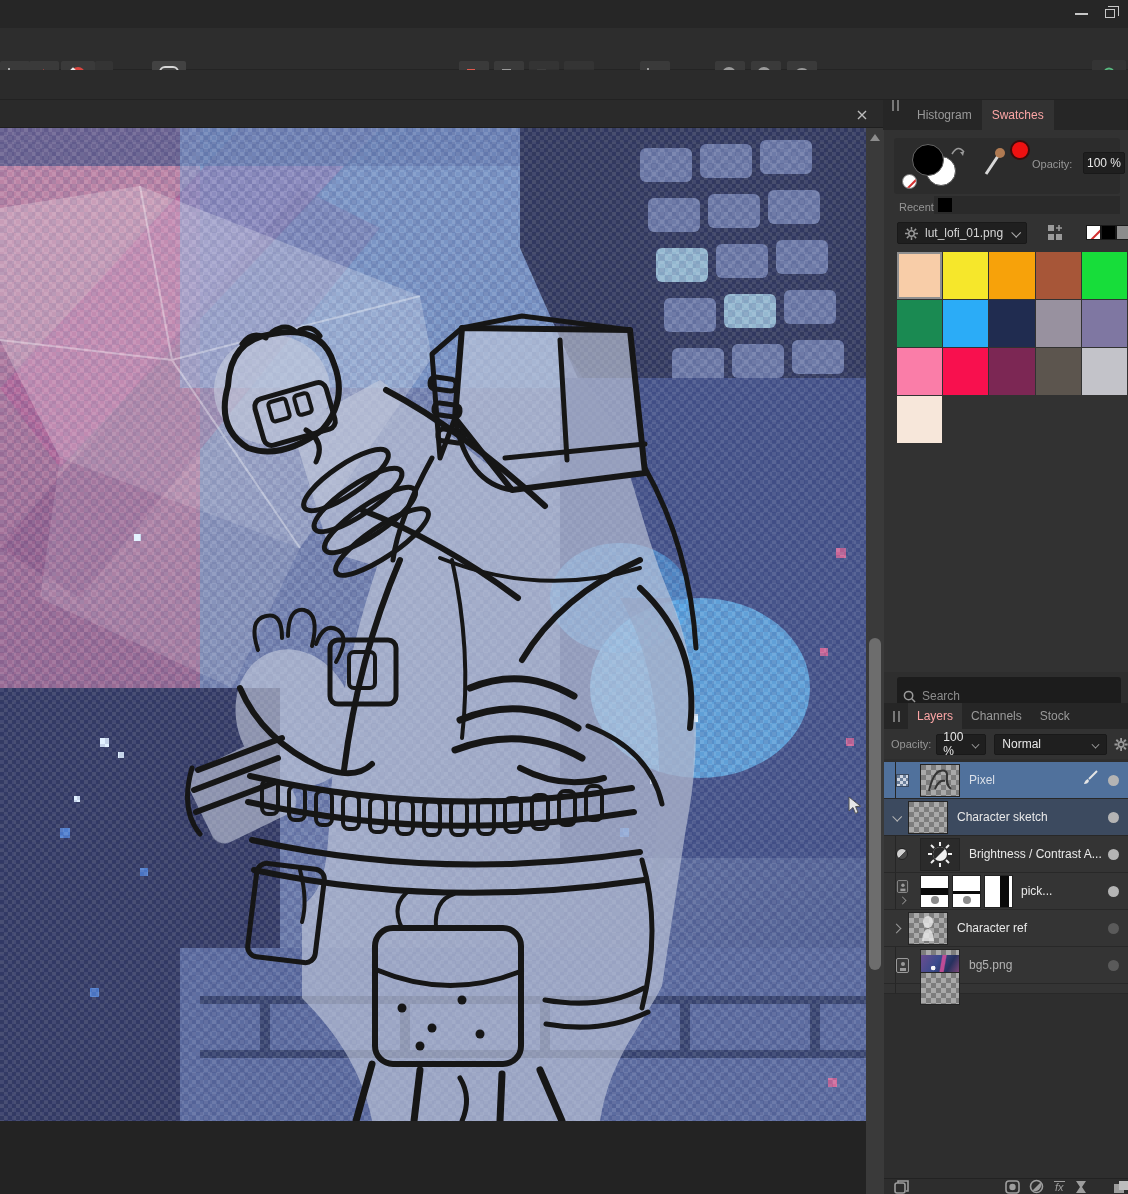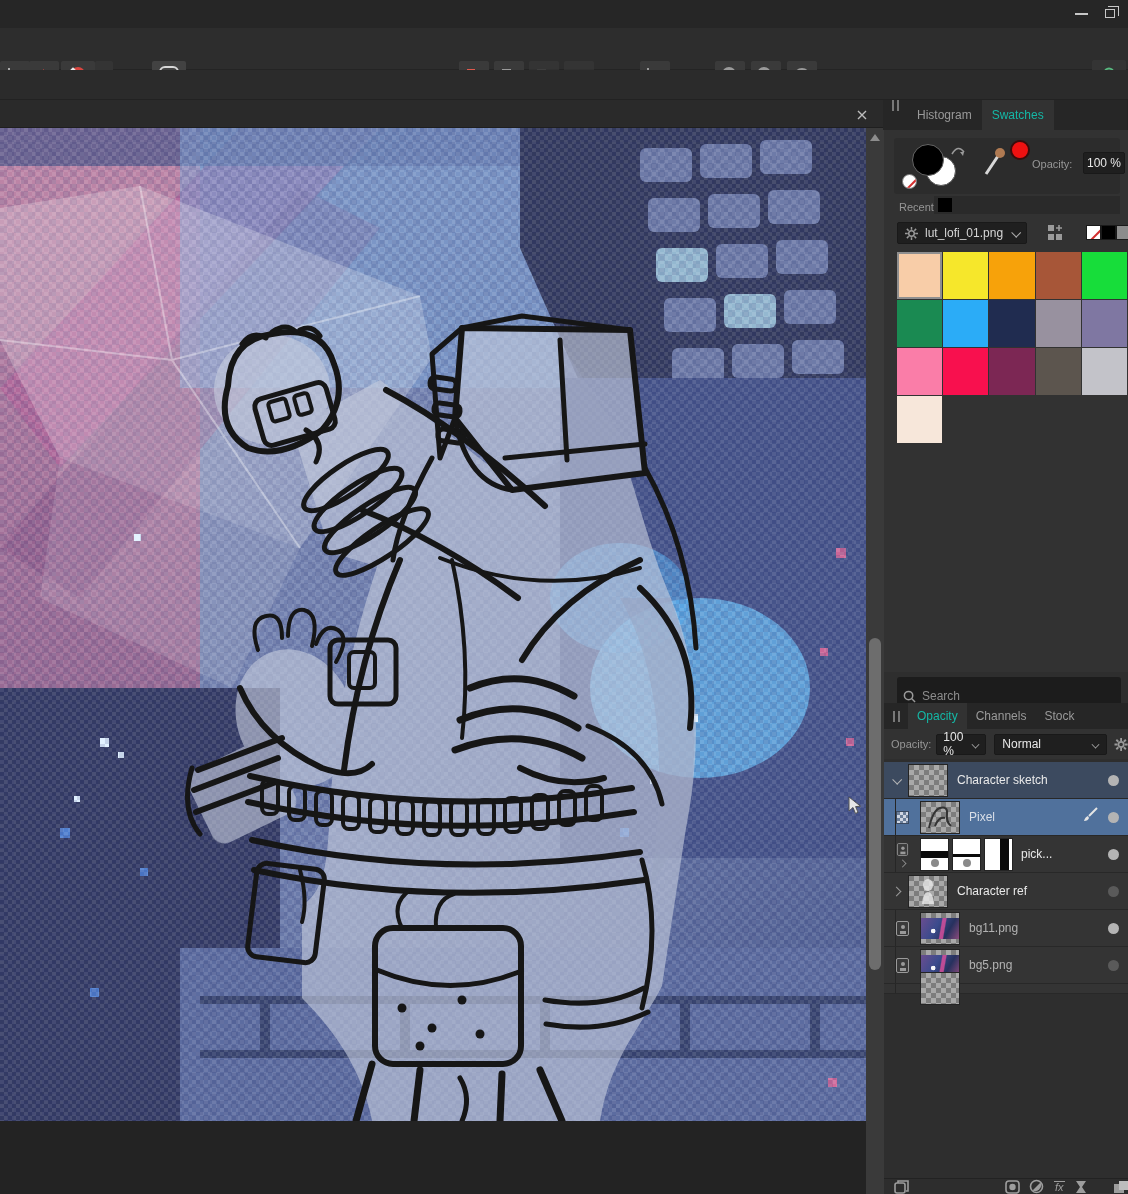--- a/index.html
+++ b/index.html
@@ -22,21 +22,21 @@
   #art{position:absolute;left:0;top:0}
   #vscroll{position:absolute;right:0;top:0;width:18px;height:1066px;background:#3a3a3a}
   #vthumb{position:absolute;left:3px;top:510px;width:12px;height:332px;border-radius:6px;background:#6d6d6d}
   .scroll-arrow{position:absolute;left:4px;top:6px;width:0;height:0;border-left:5px solid transparent;border-right:5px solid transparent;border-bottom:7px solid #8d8d8d}
   #cursor{position:absolute;left:848px;top:668px}
   
   .grip{display:inline-flex;gap:3px}
   .grip i{width:2px;height:11px;background:#787878}
   #sw-header{left:883px;top:100px;width:244px;height:30px;background:#262626;display:flex;align-items:flex-start}
   .ptab{font-size:12px;padding:8px 10px;color:#9a9a9a}
-  .ptab.on{background:#323232;color:#14b8a6}
+  .ptab.on{background:#323232;color:#fca5a5}
   #sw-body{left:884px;top:130px;width:244px;height:542px;background:#323232}
   .fieldbox{background:#1f1f1f;border:1px solid #191919;border-radius:2px;color:#e8e8e8;font-size:12px;display:flex;align-items:center}
   .lab{font-size:11px;color:#969696}
   .chev{width:7px;height:7px;border-right:1.6px solid #aeaeae;border-bottom:1.6px solid #aeaeae;transform:rotate(45deg) translateY(-1px)}
   .chevR{width:7px;height:7px;border-right:1.6px solid #9a9a9a;border-bottom:1.6px solid #9a9a9a;transform:rotate(-45deg)}
   #swatch-grid{position:absolute;left:13px;top:122px;width:231px;display:flex;flex-wrap:wrap}
   .swatch{width:45.2px;height:47px;margin:0 1px 1px 0;cursor:pointer}
   .swatch.selected{outline:2px solid #8f8f8f;outline-offset:-2px}
   .mini-sw{width:15px;height:15px;border:1px solid #1a1a1a}
   .none-diag{position:relative;background:#fff;overflow:hidden}
@@ -485,21 +485,21 @@
         <circle cx="6" cy="6" r="4.5" fill="none" stroke="#9a9a9a" stroke-width="1.6"></circle>
         <path d="M9.5 9.5l3.5 3.5" stroke="#9a9a9a" stroke-width="1.6"></path>
       </svg>
     <input type="text" placeholder="Search" style="">
   </div>
   <div id="ly-tabs">
     <span class="grip" style="margin:0 8px 0 9px">
         <i></i>
         <i></i>
       </span>
-    <span class="ptab on" style="padding:6px 9px">Opacity</span>
+    <span class="ptab on" style="padding:6px 9px">Layers</span>
     <span class="ptab" style="padding:6px 9px">Channels</span>
     <span class="ptab" style="padding:6px 9px">Stock</span>
   </div>
   <div id="ly-opacity">
     <span class="lab" style="margin-left:7px">Opacity:</span>
     <div class="fieldbox" style="width:52px;height:21px;margin-left:5px;padding:0 6px;gap:5px">
       <span style="flex:1">100 %</span>
       <div class="chev" style="transform:rotate(45deg) scale(.8)"></div>
     </div>
     <div class="fieldbox" style="width:118px;height:21px;margin-left:8px;padding:0 7px;gap:5px">
@@ -507,43 +507,58 @@
       <div class="chev" style="transform:rotate(45deg) scale(.8)"></div>
     </div>
     <svg width="15" height="15" viewBox="0 0 14 14" style="margin-left:7px">
         <circle cx="7" cy="7" r="2.6" fill="none" stroke="#9a9a9a" stroke-width="1.6"></circle>
         <g stroke="#9a9a9a" stroke-width="1.8">
           <path d="M7 .5v3M7 10.5v3M.5 7h3M10.5 7h3M2.3 2.3l2 2M9.7 9.7l2 2M11.7 2.3l-2 2M4.3 9.7l-2 2"></path>
         </g>
       </svg>
   </div>
   <div id="layer-list">
-      <div class="lrow sel-parent">
-    <div class="gutter">
-          <div class="chev" style="border-color:#b5b5b5"></div>
-        </div>
-    <div class="thumb th-checker"></div>
-    <span class="lname">Character sketch</span>
-    <span class="trail"></span>
-    <div class="vis-dot"></div>
-  </div>
       <div class="lrow child sel-active">
     <div class="gutter">
           <span class="alpha-badge"></span>
         </div>
     <div class="thumb th-checker"><svg width="38" height="31" viewBox="0 0 38 31">
             <path d="M8 26 Q12 8 19 6 Q27 4 26 12 Q25 20 30 24 M14 24 Q18 14 24 16" fill="none" stroke="#333" stroke-width="2"></path>
           </svg></div>
     <span class="lname">Pixel</span>
     <span class="trail" style="margin-right: 4px;"><svg width="16" height="16" viewBox="0 0 16 16">
             <path d="M15 1 L7 9" stroke="#e5e5e5" stroke-width="2"></path>
             <path d="M6 9 Q3 10 2 14 Q6 14 7 11 Z" fill="#e5e5e5"></path>
           </svg></span>
     <div class="vis-dot"></div>
   </div>
+      <div class="lrow sel-parent">
+    <div class="gutter">
+          <div class="chev" style="border-color:#b5b5b5"></div>
+        </div>
+    <div class="thumb th-checker"></div>
+    <span class="lname">Character sketch</span>
+    <span class="trail"></span>
+    <div class="vis-dot"></div>
+  </div>
+      <div class="lrow child">
+    <div class="gutter">
+          <span class="halfmask"></span>
+        </div>
+    <div class="thumb"><svg width="38" height="31" viewBox="0 0 38 31" style="background:#2b2b2b">
+            <circle cx="19" cy="15" r="7" fill="#f0f0f0"></circle>
+            <path d="M14 20 A7 7 0 0 1 24 10 Z" fill="#2b2b2b"></path>
+            <g stroke="#f0f0f0" stroke-width="2">
+              <path d="M19 3v4M19 24v4M7 15h4M27 15h4M10 6l3 3M25 21l3 3M28 6l-3 3M13 21l-3 3"></path>
+            </g>
+          </svg></div>
+    <span class="lname">Brightness / Contrast A...</span>
+    <span class="trail"></span>
+    <div class="vis-dot"></div>
+  </div>
       <div class="lrow child">
     <div class="gutter">
           <span class="badge" style="transform:scale(.85)"></span>
           <div class="chevR" style="transform:rotate(-45deg) scale(.8);margin-top:2px"></div>
         </div>
     <div class="curve-strip">
           <div class="cpanel c1"></div>
           <div class="cpanel c2"></div>
           <div class="cpanel c3"></div>
         </div>
@@ -555,31 +570,20 @@
     <div class="gutter">
           <div class="chevR"></div>
         </div>
     <div class="thumb th-checker"><svg width="38" height="31" viewBox="0 0 38 31">
             <ellipse cx="19" cy="9" rx="5" ry="6" fill="#e9e9e9" opacity=".8"></ellipse>
             <path d="M13 28 Q14 16 19 16 Q24 16 25 28Z" fill="#e9e9e9" opacity=".8"></path>
           </svg></div>
     <span class="lname">Character ref</span>
     <span class="trail"></span>
     <div class="vis-dot dim"></div>
-  </div>
-      <div class="lrow child file">
-    <div class="gutter">
-          <span class="badge"></span>
-        </div>
-    <div class="thumb th-checker">
-          <div class="img-fill"></div>
-        </div>
-    <span class="lname">bg11.png</span>
-    <span class="trail"></span>
-    <div class="vis-dot"></div>
   </div>
       <div class="lrow child file">
     <div class="gutter">
           <span class="badge"></span>
         </div>
     <div class="thumb th-checker">
           <div class="img-fill"></div>
         </div>
     <span class="lname">bg5.png</span>
     <span class="trail"></span>

